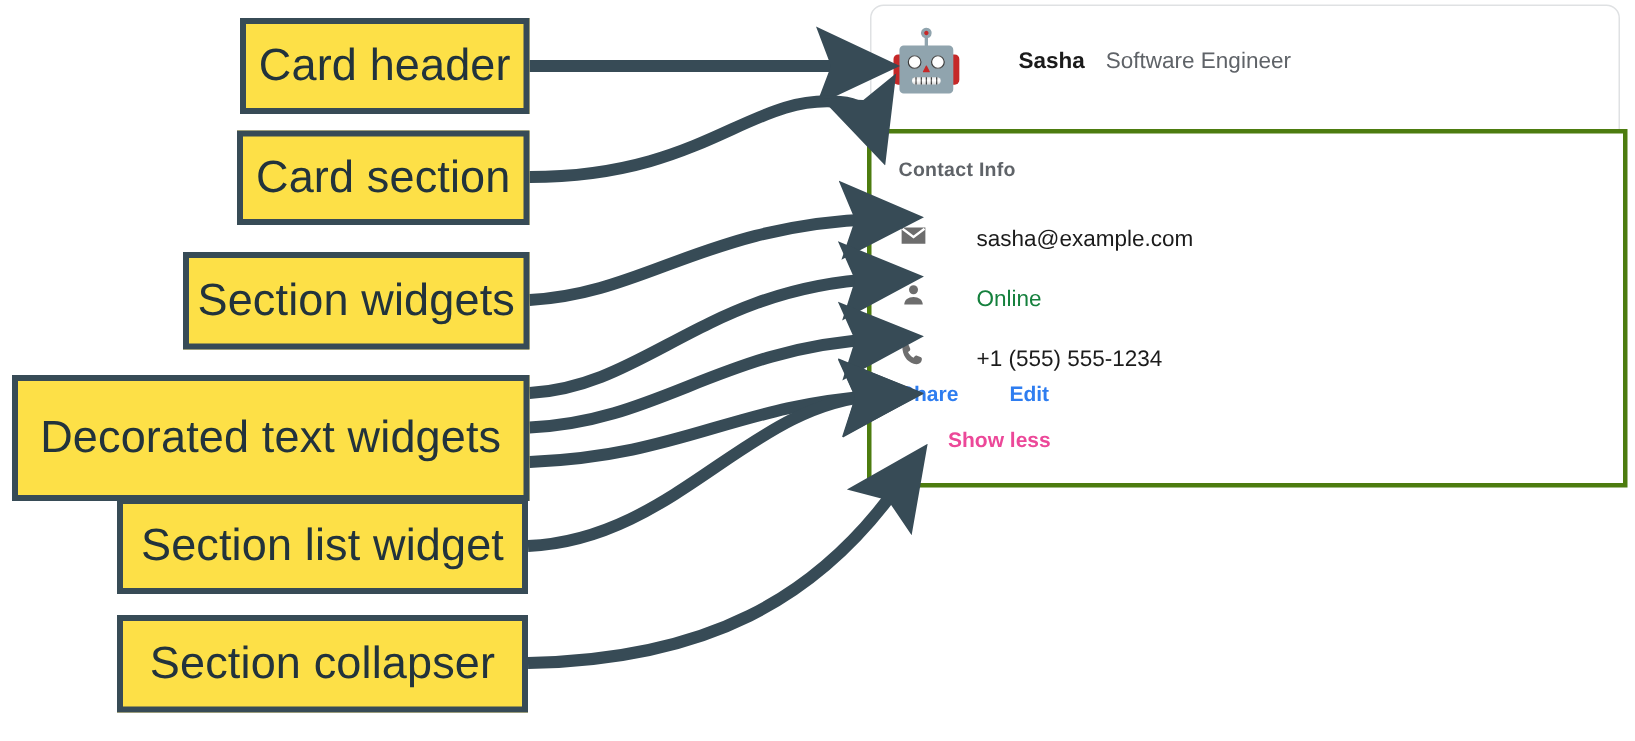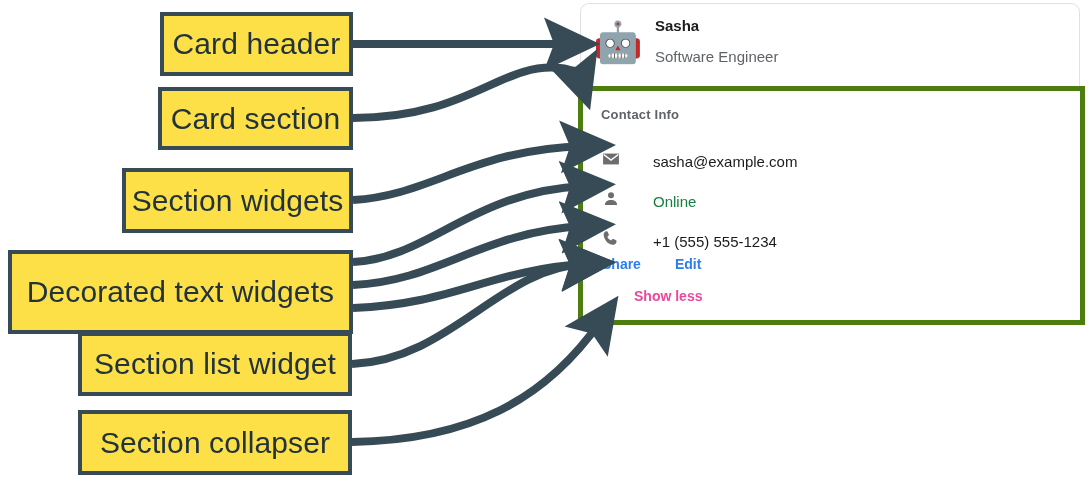--- a/index.html
+++ b/index.html
@@ -71,23 +71,24 @@
     flex:0 0 46px;
     display:flex;
     align-items:center;
     justify-content:center;
     font-size:40px;
     line-height:1;
     user-select:none;
   }
   .header-text{
     display:flex;
-    flex-direction:column;
+    flex-direction:row;
     gap:14px;
     min-width:0;
+    margin-left:24px;
   }
   .header-title{
     font-size:15px;
     font-weight:bold;
     color:#1b1b1b;
     line-height:1.1;
   }
   .header-subtitle{
     font-size:15px;
     font-weight:normal;
@@ -96,21 +97,21 @@
   }
 
   
   #section-outline{
     position:absolute;
     left:578px;
     top:86px;
     width:507px;
     height:239px;
     box-sizing:border-box;
-    border:5px solid #4d7c0f;
+    border:3px solid #4d7c0f;
     background:#ffffff;
     z-index:3;
   }
   .section-inner{
     position:absolute;
     left:0; top:0;
     width:100%;
     padding:16px 0 0 18px;
     box-sizing:border-box;
   }

